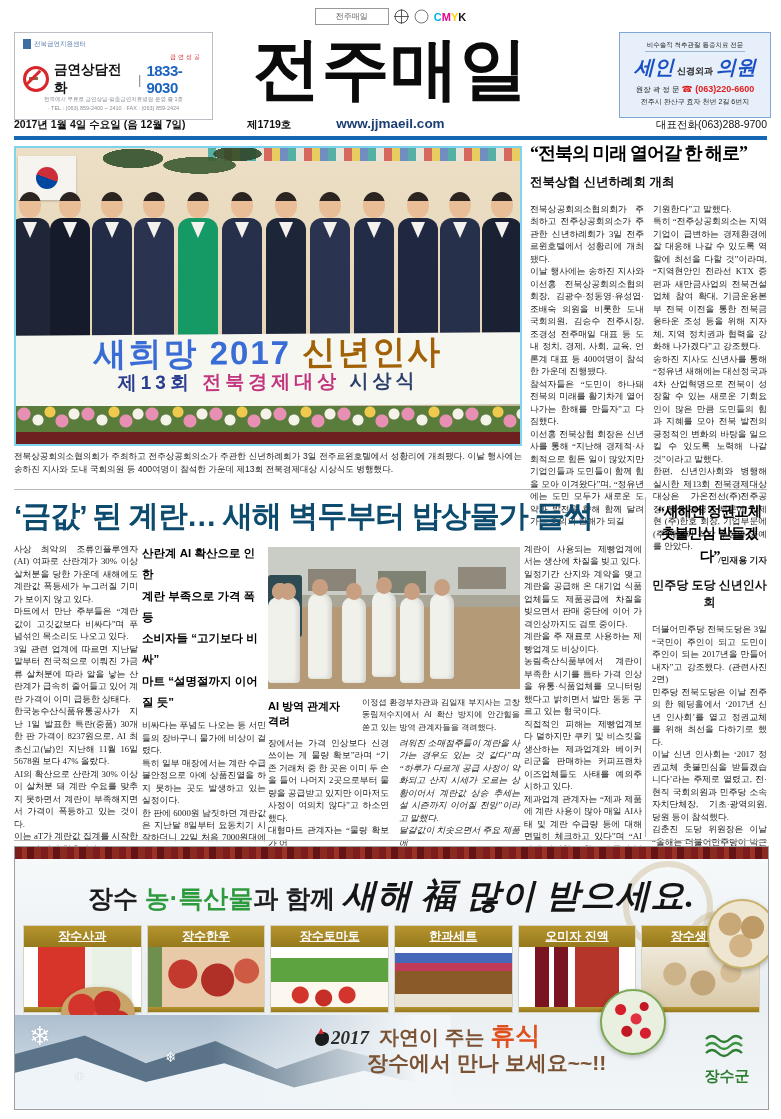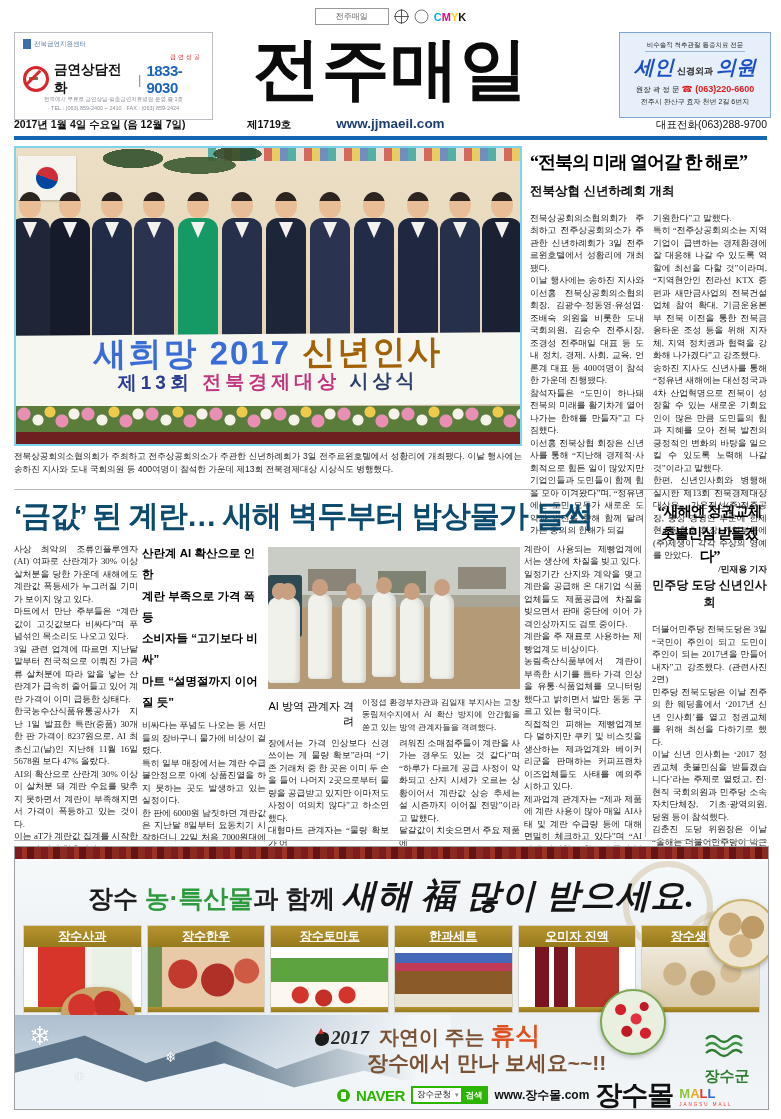--- a/index.html
+++ b/index.html
@@ -87,55 +87,55 @@
       radial-gradient(circle 5px at 22px 14px,#f5f2ea 0 5px,transparent 6px),
       radial-gradient(circle 5px at 34px 6px,#f0c94f 0 5px,transparent 6px),
       radial-gradient(circle 6px at 46px 15px,#e88fb4 0 6px,transparent 7px),
       radial-gradient(circle 5px at 58px 8px,#f5f2ea 0 5px,transparent 6px);
     background-size:64px 26px;background-repeat:repeat-x;}
   .ph-table{position:absolute;left:0;right:0;bottom:0;height:12px;background:#6e1f1f;}
 
   #photo-caption{position:absolute;left:14px;top:450px;width:508px;font-size:8.6px;line-height:1.55;color:#222;text-align:justify;}
 
   
-  #top-article{position:absolute;left:530px;top:150px;width:238px;}
+  #top-article{position:absolute;left:530px;top:141px;width:238px;}
   #ta-head{font-size:18px;font-weight:700;letter-spacing:-1px;white-space:nowrap;color:#000;}
   .ta-sub{margin-top:9px;font-size:12.5px;font-weight:800;color:#111;}
   #ta-cols{margin-top:12px;display:flex;gap:9px;}
   .news{font-size:8.8px;line-height:1.42;text-align:justify;white-space:pre-line;color:#1a1a1a;}
   .ta-col{width:114px;}
   .byline{text-align:right;font-size:8.8px;font-weight:700;margin-top:2px;}
 
   .hline{position:absolute;left:14px;width:753px;height:1px;background:#b9b9b9;}
   #hline1{top:489px}#hline2{top:840px}
   #vline{position:absolute;left:645px;top:497px;width:1px;height:340px;background:#b0b0b0;}
 
   
   #egg-head{position:absolute;left:14px;top:496px;width:630px;font-size:30px;font-weight:900;letter-spacing:-1px;white-space:nowrap;color:#0c4a6e;}
   .ecol{position:absolute;width:124px;}
   #ecol1{left:14px;top:543px;}
   #ecol2{left:142px;top:543px;}
   .esub{font-size:11.5px;font-weight:800;line-height:1.85;color:#000;margin-bottom:6px;}
   #ecol4{left:524px;top:543px;width:118px;}
   #ecol3a{left:268px;top:737px;width:121px;}
-  #ecol3b{left:399px;top:737px;width:121px;}
+  #ecol3b{left:399px;top:737px;width:121px;font-style:italic;}
 
   #ai-photo{position:absolute;left:268px;top:547px;width:252px;height:142px;overflow:hidden;
     background:linear-gradient(180deg,#c9cdc6 0 34%,#a9a698 34% 42%,#b59a77 42% 100%);}
   #ai-photo .truck{position:absolute;left:0;top:28px;width:34px;height:62px;background:#2e4a52;border-radius:3px;}
   #ai-photo .house{position:absolute;left:40px;top:22px;width:48px;height:22px;background:#8a8578;
     box-shadow:70px 2px 0 #7d8272,150px -2px 0 #908a7c;}
   .wp{position:absolute;bottom:6px;width:24px;height:86px;border-radius:10px 10px 4px 4px;background:#f1f1ec;box-shadow:inset -3px 0 4px rgba(0,0,0,.12);}
   .wp::before{content:"";position:absolute;left:50%;top:-14px;margin-left:-8px;width:16px;height:17px;border-radius:50%;background:#c8a081;}
   .wp:nth-of-type(3){left:8px;}  .wp:nth-of-type(4){left:40px;bottom:10px;}
   .wp:nth-of-type(5){left:74px;} .wp:nth-of-type(6){left:104px;bottom:12px;}
   .wp:nth-of-type(7){left:132px;}.wp:nth-of-type(8){left:162px;bottom:10px;}
   .wp:nth-of-type(9){left:192px;}.wp:nth-of-type(10){left:222px;bottom:8px;}
   #ai-caption{position:absolute;left:268px;top:697px;width:252px;display:flex;gap:8px;}
-  #ai-cap-title{flex:0 0 86px;font-size:11px;font-weight:400;color:#000;padding-top:2px;text-align:right;}
+  #ai-cap-title{flex:0 0 86px;font-size:11px;font-weight:700;color:#000;padding-top:2px;}
   #ai-cap-text{flex:1;font-size:8.2px;line-height:1.5;text-align:justify;color:#222;}
 
   
   #party{position:absolute;left:652px;top:500px;width:115px;}
   .pa-head{font-size:14.5px;font-weight:800;letter-spacing:-1px;line-height:1.55;text-align:center;color:#000;}
   #pa-sub{margin-top:10px;font-size:12px;font-weight:800;text-align:center;}
   #pa-body{margin-top:12px;}
 
   
   #bottom-ad{position:absolute;left:14px;top:846px;width:753px;height:262px;border:1px solid #9aa0a6;overflow:hidden;
@@ -452,35 +452,20 @@
       <span class="flake" id="fk1">❄</span>
       <span class="flake" id="fk2">❄</span>
       <span class="flake" id="fk3">❄</span>
     </div>
 
     <div id="ba-slogan1">
       <span id="rooster"></span><span id="ba-year">2017</span><span id="ba-s1a">자연이 주는 </span><span id="ba-s1b">휴식</span>
     </div>
     <div id="ba-slogan2">장수에서 만나 보세요~~!!</div>
 
-    <div id="ba-linkrow">
-      <span id="naver-ic"></span>
-      <span id="naver-txt">NAVER</span>
-      <span id="searchbox">
-        <span id="search-term">장수군청</span>
-        <span id="search-caret">▾</span>
-        <span id="search-btn">검색</span>
-      </span>
-      <span id="mall-url">www.장수몰.com</span>
-      <span id="mall-name">장수몰</span>
-      <span>
-        <span id="mall-letters"><span class="l0">M</span><span class="l1">A</span><span class="l2">L</span><span class="l3">L</span></span>
-        <div id="mall-sub">JANGSU MALL</div>
-      </span>
-    </div>
 
     <div id="gov-logo">
       <svg width="46" height="30" viewBox="0 0 46 30">
         <path d="M2 8 Q8 2 14 8 T26 8 T38 8" fill="none" stroke="#2e7d32" stroke-width="2.4"></path>
         <path d="M2 15 Q8 9 14 15 T26 15 T38 15" fill="none" stroke="#3a9440" stroke-width="2.4"></path>
         <path d="M2 22 Q8 16 14 22 T26 22 T38 22" fill="none" stroke="#2e7d32" stroke-width="2.4"></path>
       </svg>
       <div id="gov-name">장수군</div>
     </div>
   </div>

